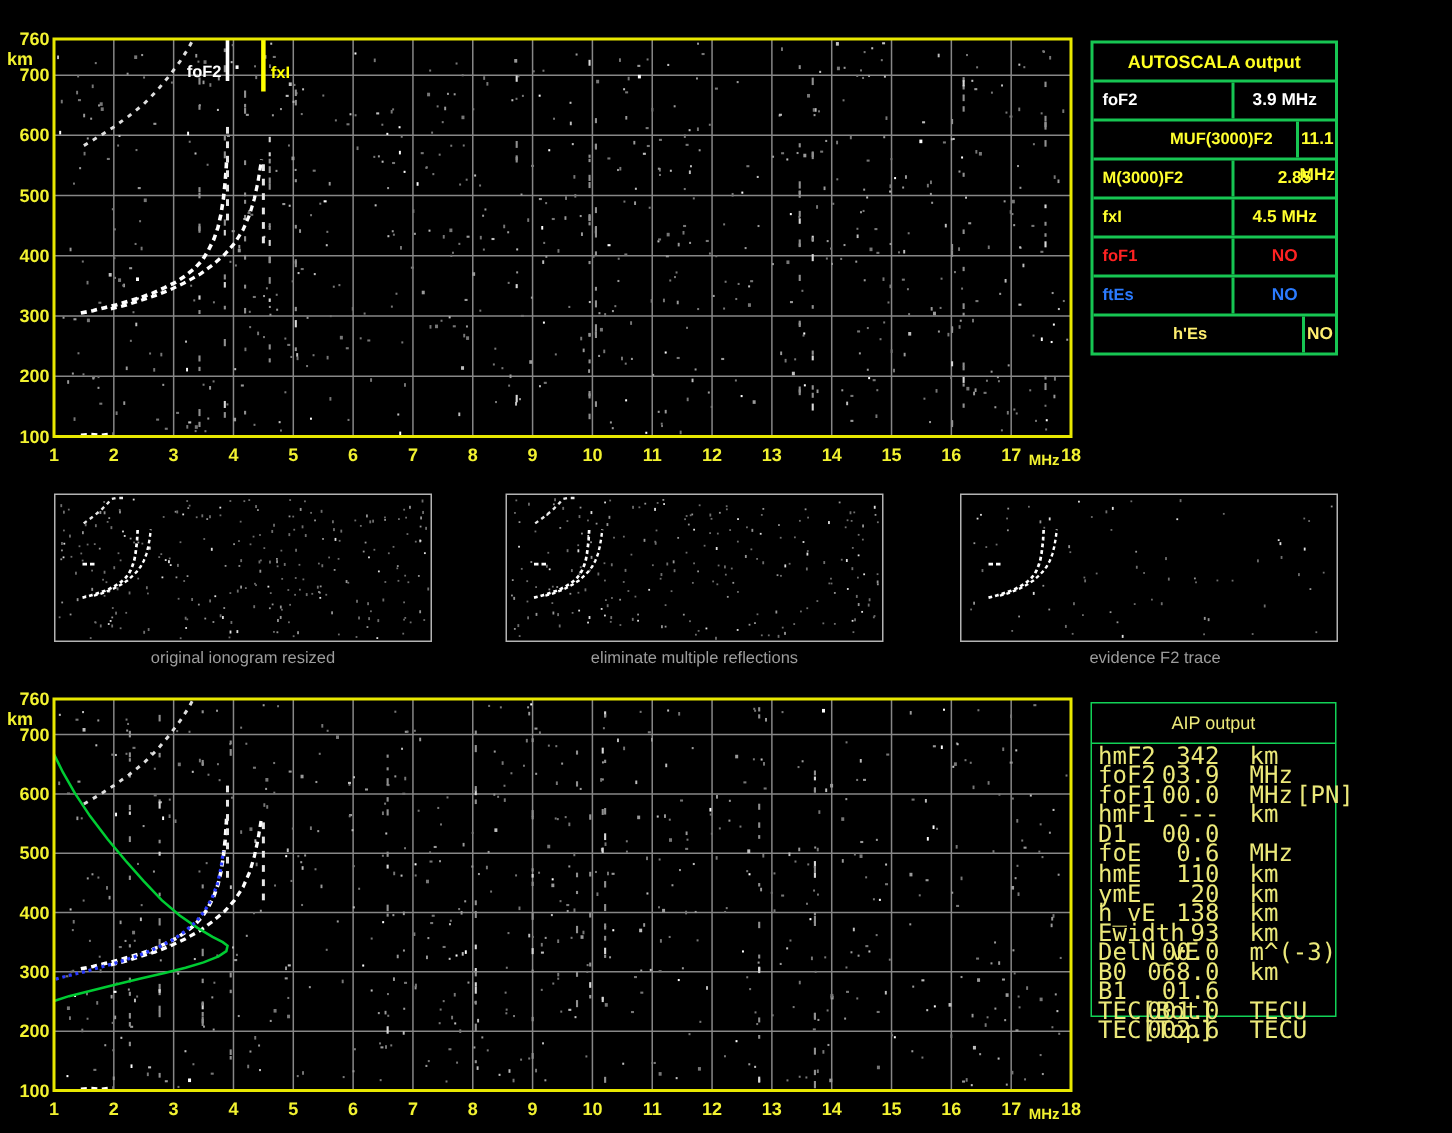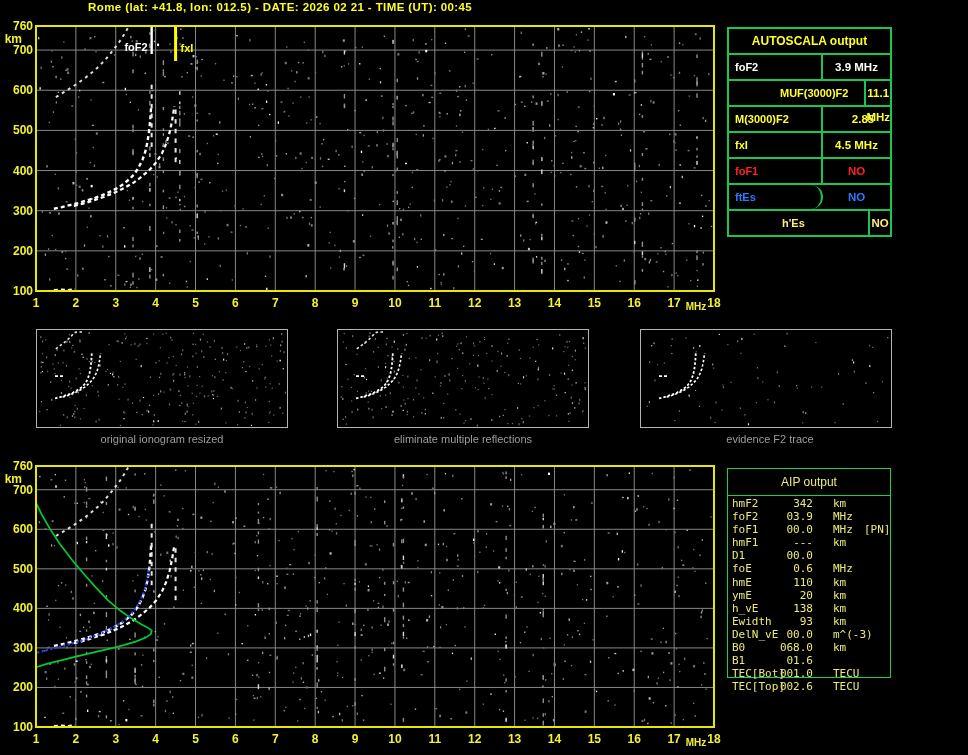--- a/index.html
+++ b/index.html
@@ -19,32 +19,31 @@
   .at-value{flex:1;text-align:center;line-height:24px;font-size:11.5px;font-weight:bold;}
   
   .mini{position:absolute;top:329px;width:250px;height:97px;border:1px solid #b4b4b4;background:#000;}
   .mini svg{left:0;top:0;}
   .caption{position:absolute;top:433px;width:252px;text-align:center;color:#9d9d9d;font-size:11px;}
   
   .aip-box{position:absolute;left:727px;top:468px;width:162px;height:208px;border:1px solid #12d257;}
   .aip-header{height:26px;line-height:26px;text-align:center;color:#ece97a;font-size:12px;
               border-bottom:1px solid #12d257;font-family:"Liberation Sans",sans-serif;}
   .aip-rows{position:absolute;left:728px;top:497px;width:161px;z-index:3;
-            font-family:"DejaVu Sans Mono",monospace;font-size:11px;color:#ece97a;text-decoration:underline;}
+            font-family:"DejaVu Sans Mono",monospace;font-size:16px;color:#ece97a;text-decoration:underline;}
   .aip-row{position:relative;height:13.1px;line-height:13.1px;white-space:nowrap;}
   .al{position:absolute;left:4px;}
   .av{position:absolute;left:30px;width:55px;text-align:right;}
   .au{position:absolute;left:105px;}
   .an{position:absolute;left:136px;}
 </style>
 </head>
 <body>
 
 <div class="stage">
-  <div class="title">Rome (lat: +41.8, lon: 012.5) - DATE: 2026 02 21 - TIME (UT): 00:45</div>
 
   <svg id="plot-top" width="730" height="312" style="left:0;top:16px;">
       <line x1="75.88235294117646" y1="10" x2="75.88235294117646" y2="275" stroke="#878787" stroke-width="1"></line>
       <line x1="115.76470588235294" y1="10" x2="115.76470588235294" y2="275" stroke="#878787" stroke-width="1"></line>
       <line x1="155.6470588235294" y1="10" x2="155.6470588235294" y2="275" stroke="#878787" stroke-width="1"></line>
       <line x1="195.52941176470588" y1="10" x2="195.52941176470588" y2="275" stroke="#878787" stroke-width="1"></line>
       <line x1="235.41176470588235" y1="10" x2="235.41176470588235" y2="275" stroke="#878787" stroke-width="1"></line>
       <line x1="275.2941176470588" y1="10" x2="275.2941176470588" y2="275" stroke="#878787" stroke-width="1"></line>
       <line x1="315.1764705882353" y1="10" x2="315.1764705882353" y2="275" stroke="#878787" stroke-width="1"></line>
       <line x1="355.05882352941177" y1="10" x2="355.05882352941177" y2="275" stroke="#878787" stroke-width="1"></line>
@@ -936,21 +935,21 @@
         </div>
         <div class="at-row">
           <div class="at-label" style="color: rgb(255, 255, 46);">fxI</div>
           <div class="at-value" style="color: rgb(255, 255, 46);">4.5 MHz</div>
         </div>
         <div class="at-row">
           <div class="at-label" style="color: rgb(255, 34, 34);">foF1</div>
           <div class="at-value" style="color: rgb(255, 34, 34);">NO</div>
         </div>
         <div class="at-row">
-          <div class="at-label" style="color: rgb(43, 123, 255); border-radius: 12px;">ftEs</div>
+          <div class="at-label" style="color: rgb(43, 123, 255);">ftEs</div>
           <div class="at-value" style="color: rgb(43, 123, 255);">NO</div>
         </div>
         <div class="at-row">
           <div class="at-label" style="color: rgb(255, 239, 112);">h'Es</div>
           <div class="at-value" style="color: rgb(255, 239, 112);">NO</div>
         </div>
       </div>
   </div>
 
   <div class="mini" style="left:36px;">

